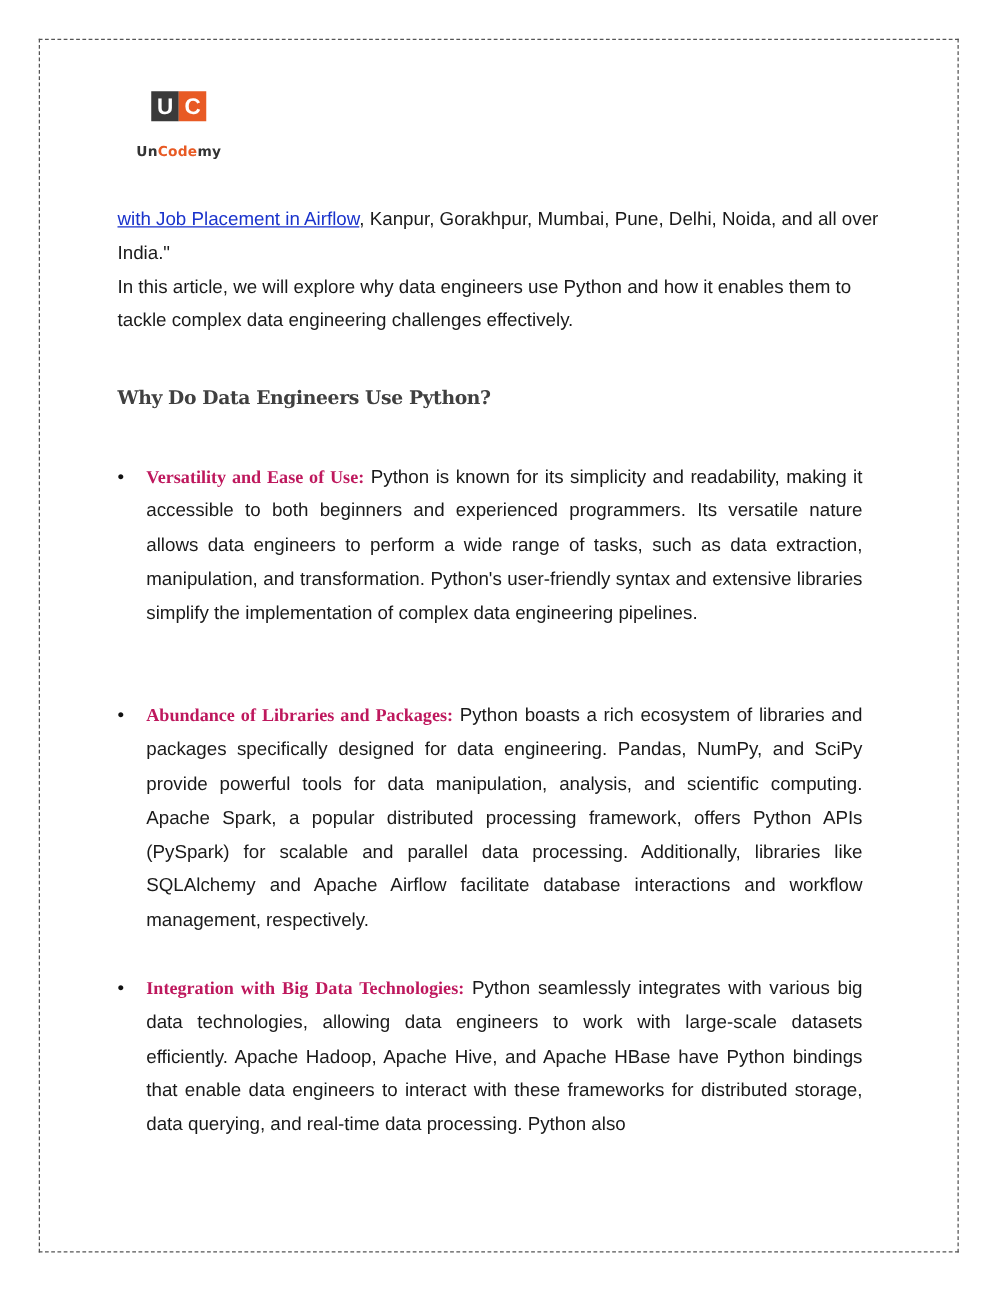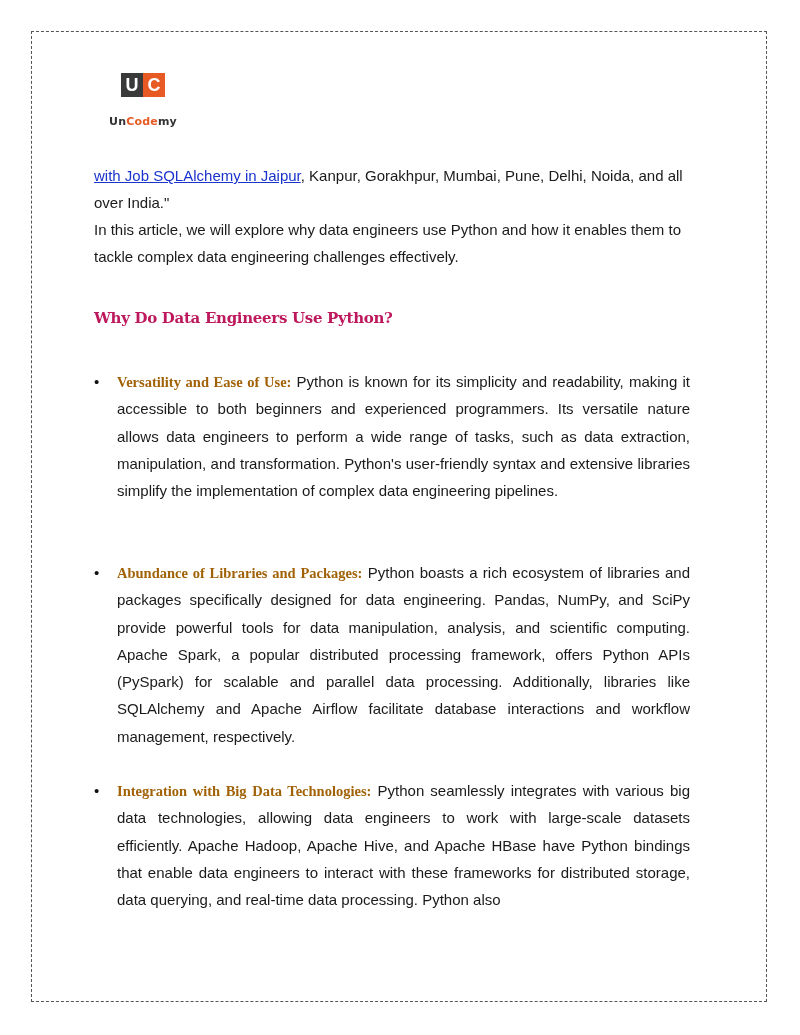--- a/index.html
+++ b/index.html
@@ -11,45 +11,45 @@
   .logo { position: absolute; left: 107px; top: 73px; width: 80px; height: 46px; }
   .logo-blocks { position: absolute; left: 14px; top: 0; width: 44px; height: 24px; display: flex; }
   .logo-u { width: 22px; height: 24px; background: #3a3a3a; color: #fff; font: bold 18px "Liberation Sans", sans-serif; text-align: center; line-height: 24px; }
   .logo-c { width: 22px; height: 24px; background: #e85a24; color: #fff; font: bold 18px "Liberation Sans", sans-serif; text-align: center; line-height: 24px; }
   .logo-text { position: absolute; left: 2px; top: 42px; font: bold 11px "DejaVu Sans", sans-serif; color: #333; letter-spacing: 0.2px; white-space: nowrap; }
   .logo-text .accent { color: #e85a24; }
 
   .body-text { position: absolute; left: 94px; width: 612px; font: 15px/27px "Liberation Sans", sans-serif; color: #1a1a1a; }
   .intro { top: 162px; }
   .link { color: #1a33cc; text-decoration: underline; }
-  .heading { position: absolute; left: 94px; top: 309px; font: bold 15px "DejaVu Serif", serif; color: #be185d; letter-spacing: -0.3px; }
+  .heading { position: absolute; left: 94px; top: 309px; font: bold 15px "DejaVu Serif", serif; color: #404040; letter-spacing: -0.3px; }
 
   .bullet { position: absolute; left: 94px; width: 596px; }
   .bullet .dot { position: absolute; left: 0; top: 0; font: 15px/27px "Liberation Sans", sans-serif; color: #111; }
   .bullet .text { margin-left: 23px; font: 15px/27.3px "Liberation Sans", sans-serif; color: #1a1a1a; text-align: justify; }
-  .bullet .label { font: bold 14.5px "Liberation Serif", serif; color: #a16207; }
+  .bullet .label { font: bold 14.5px "Liberation Serif", serif; color: #be185d; }
   .b1 { top: 368px; }
   .b2 { top: 559px; }
   .b3 { top: 777px; }
 </style>
 </head>
 <body>
 
 <div class="page"></div>
 
 <div class="logo">
   <div class="logo-blocks">
     <div class="logo-u">U</div>
     <div class="logo-c">C</div>
   </div>
   <div class="logo-text"><span>Un</span><span class="accent">Code</span><span>my</span></div>
 </div>
 
 <div class="body-text intro">
-  <div><a class="link">with Job SQLAlchemy in Jaipur</a><span>, Kanpur, Gorakhpur, Mumbai, Pune, Delhi, Noida, and all over India."</span></div>
+  <div><a class="link">with Job Placement in Airflow</a><span>, Kanpur, Gorakhpur, Mumbai, Pune, Delhi, Noida, and all over India."</span></div>
   <div>In this article, we will explore why data engineers use Python and how it enables them to tackle complex data engineering challenges effectively.</div>
 </div>
 
 <div class="heading">Why Do Data Engineers Use Python?</div>
 
 <div class="bullet b1">
   <span class="dot">•</span>
   <div class="text"><span class="label">Versatility and Ease of Use:</span><span> Python is known for its simplicity and readability, making it accessible to both beginners and experienced programmers. Its versatile nature allows data engineers to perform a wide range of tasks, such as data extraction, manipulation, and transformation. Python's user-friendly syntax and extensive libraries simplify the implementation of complex data engineering pipelines.</span></div>
 </div>
 

